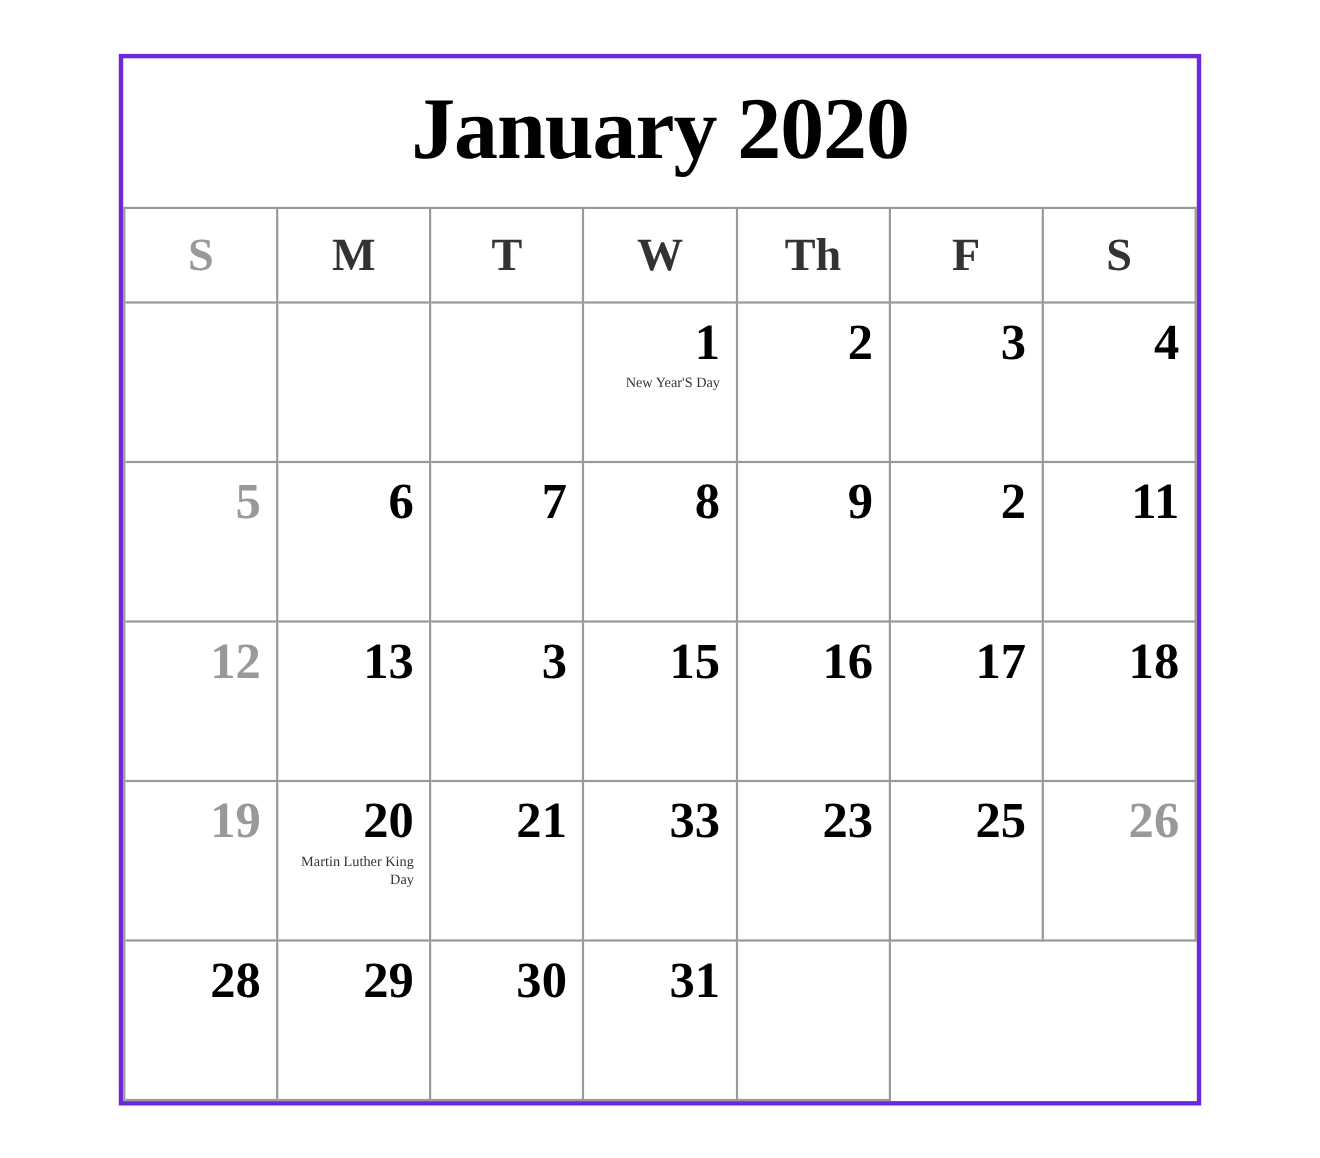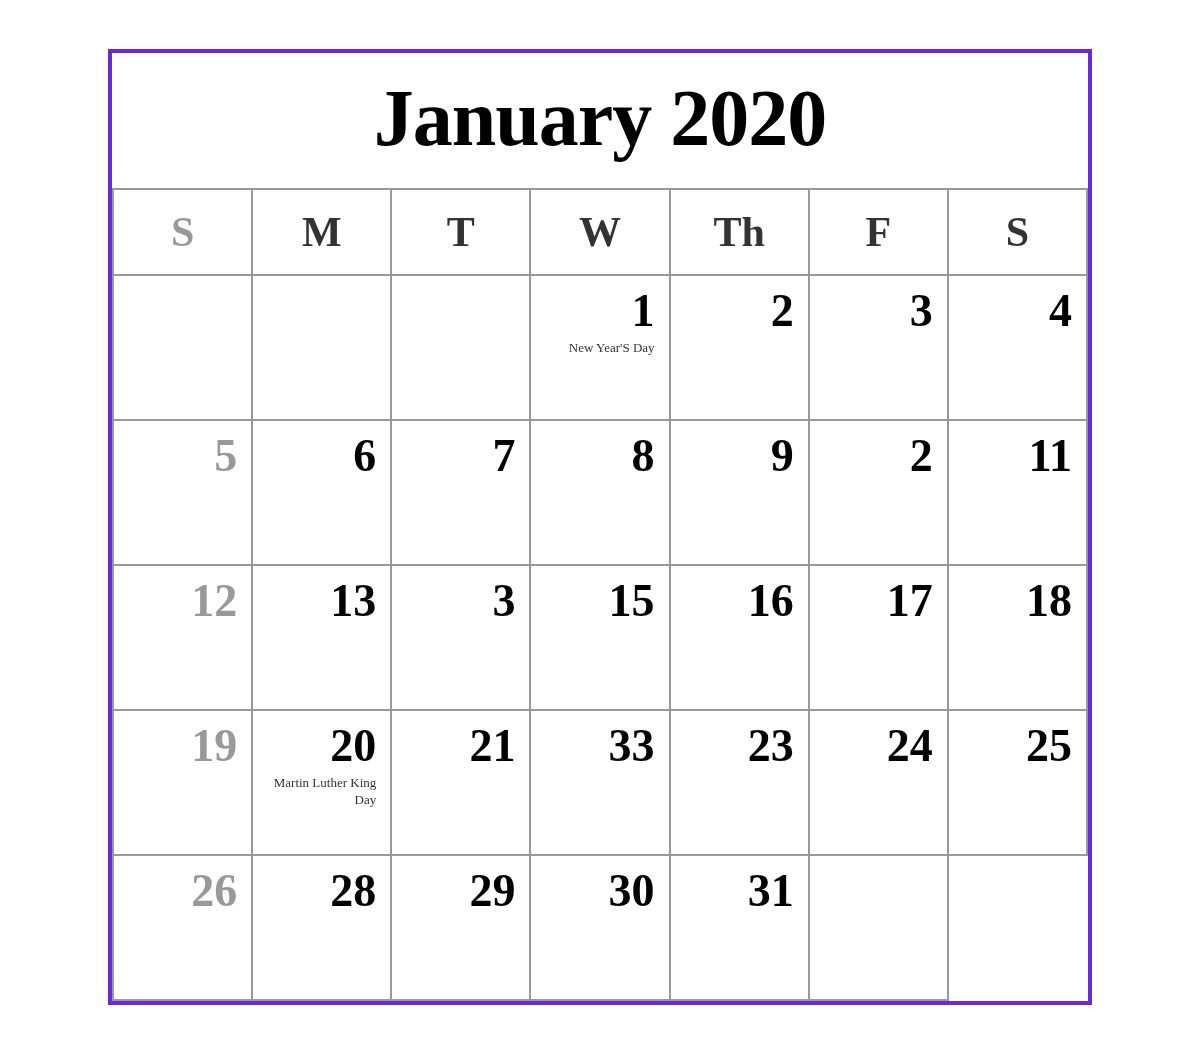--- a/index.html
+++ b/index.html
@@ -164,23 +164,20 @@
       <div class="day-cell">
         <span class="day-number">21</span>
       </div>
       <div class="day-cell">
         <span class="day-number">33</span>
       </div>
       <div class="day-cell">
         <span class="day-number">23</span>
       </div>
       <div class="day-cell">
-        <span class="day-number">24</span>
-      </div>
-      <div class="day-cell">
         <span class="day-number">25</span>
       </div>
       <div class="day-cell">
         <span class="day-number sunday-num">26</span>
       </div>
       <div class="day-cell">
         <span class="day-number">28</span>
       </div>
       <div class="day-cell">
         <span class="day-number">29</span>

